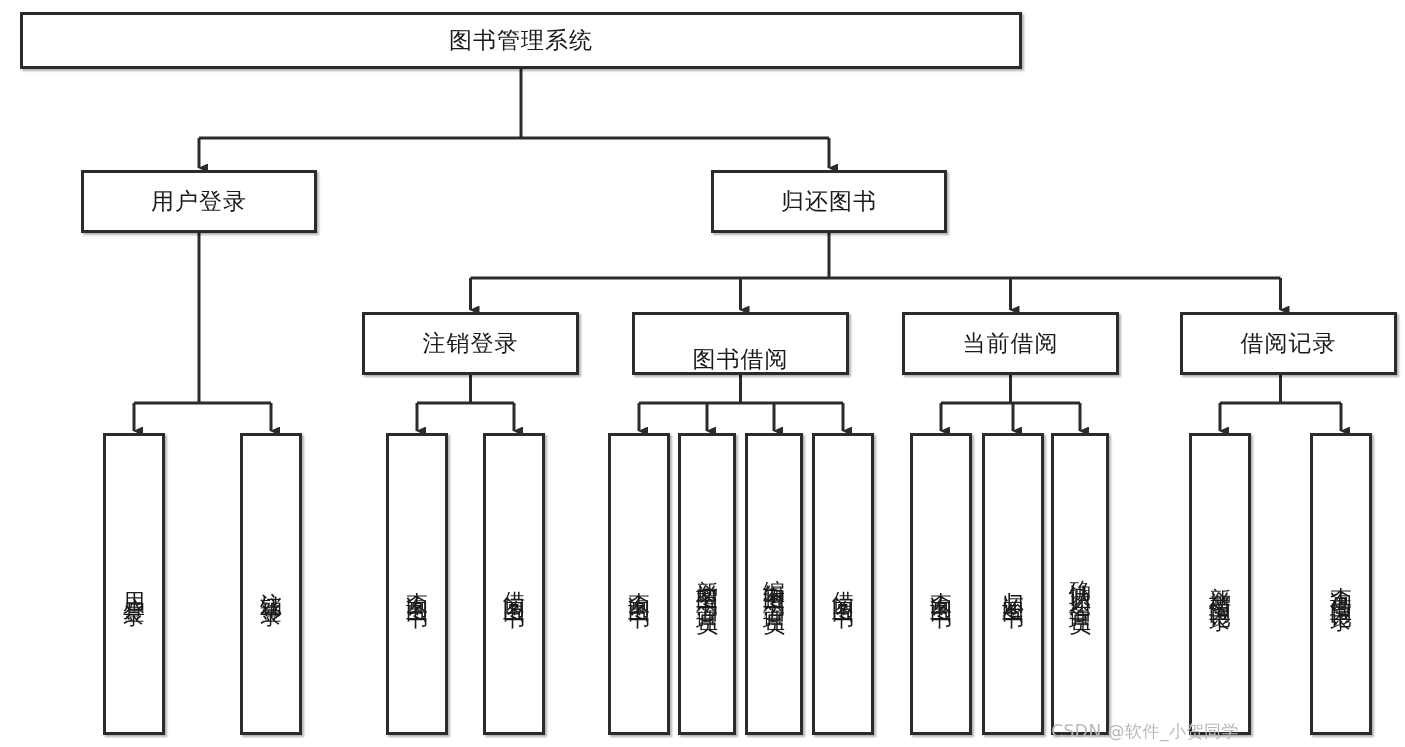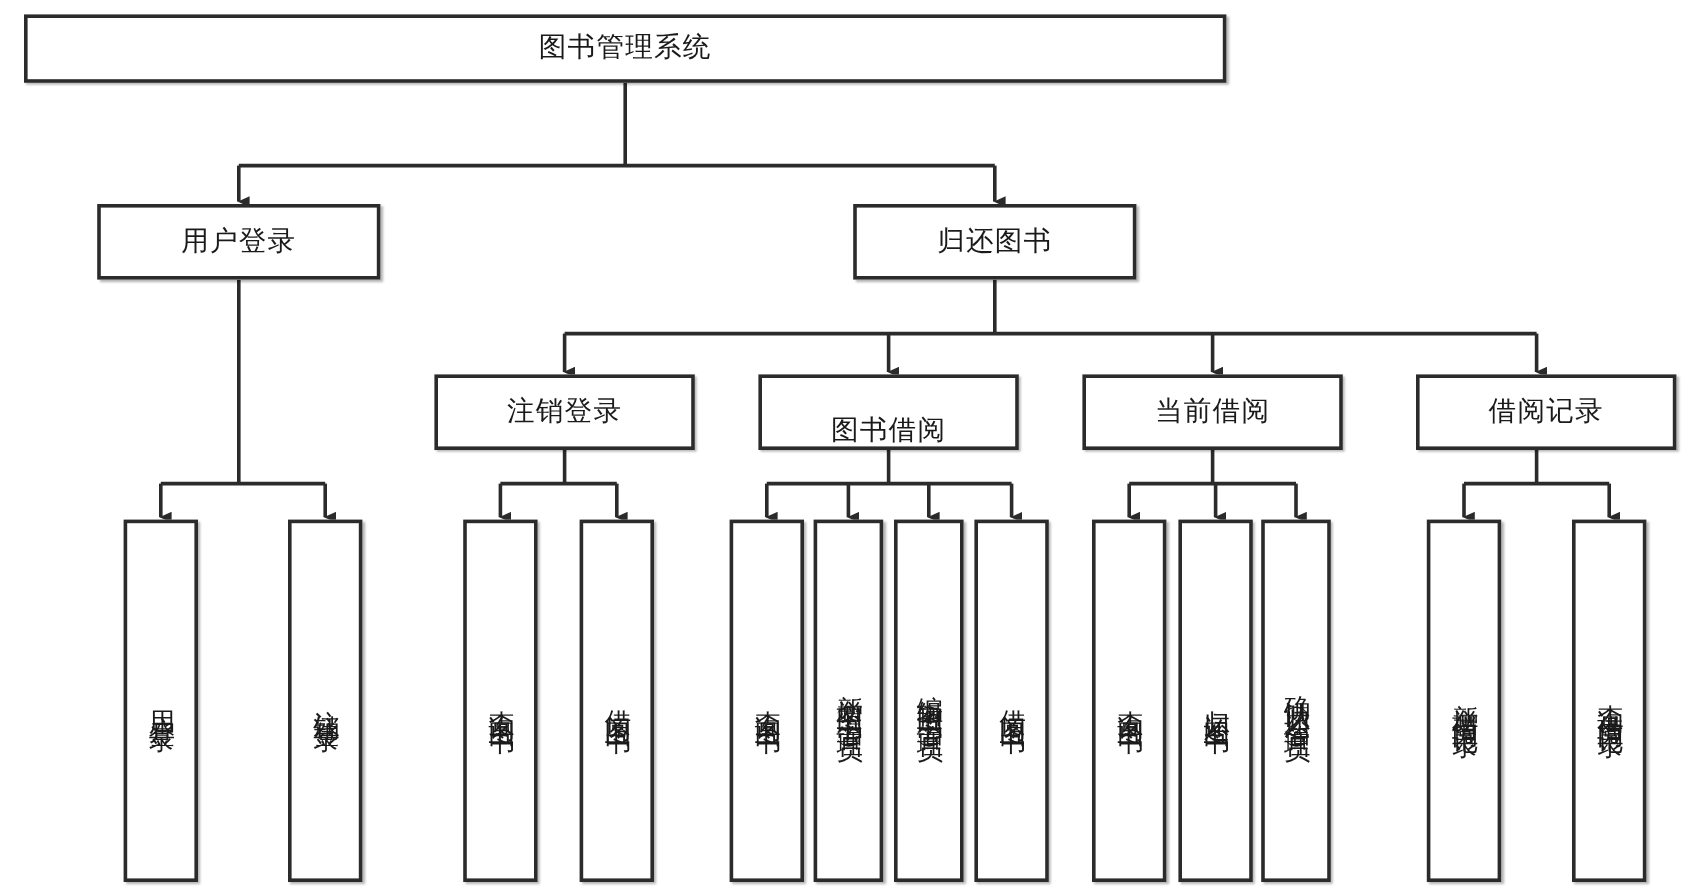--- a/index.html
+++ b/index.html
@@ -179,13 +179,14 @@
         <span class="node-label-v">确认归还（管理员）</span>
       </div>
       <div class="node-box leaf-box shadowed" style="left: 1189px; top: 433px; width: 62px; height: 302px;">
         <span class="node-label-v">新增借阅记录</span>
       </div>
       <div class="node-box leaf-box shadowed" style="left: 1310px; top: 433px; width: 62px; height: 302px;">
         <span class="node-label-v">查询借阅记录</span>
       </div>
     </div>
 
+  <div id="watermark">CSDN @软件_小贺同学</div>
 </div>
 
 </body></html>

